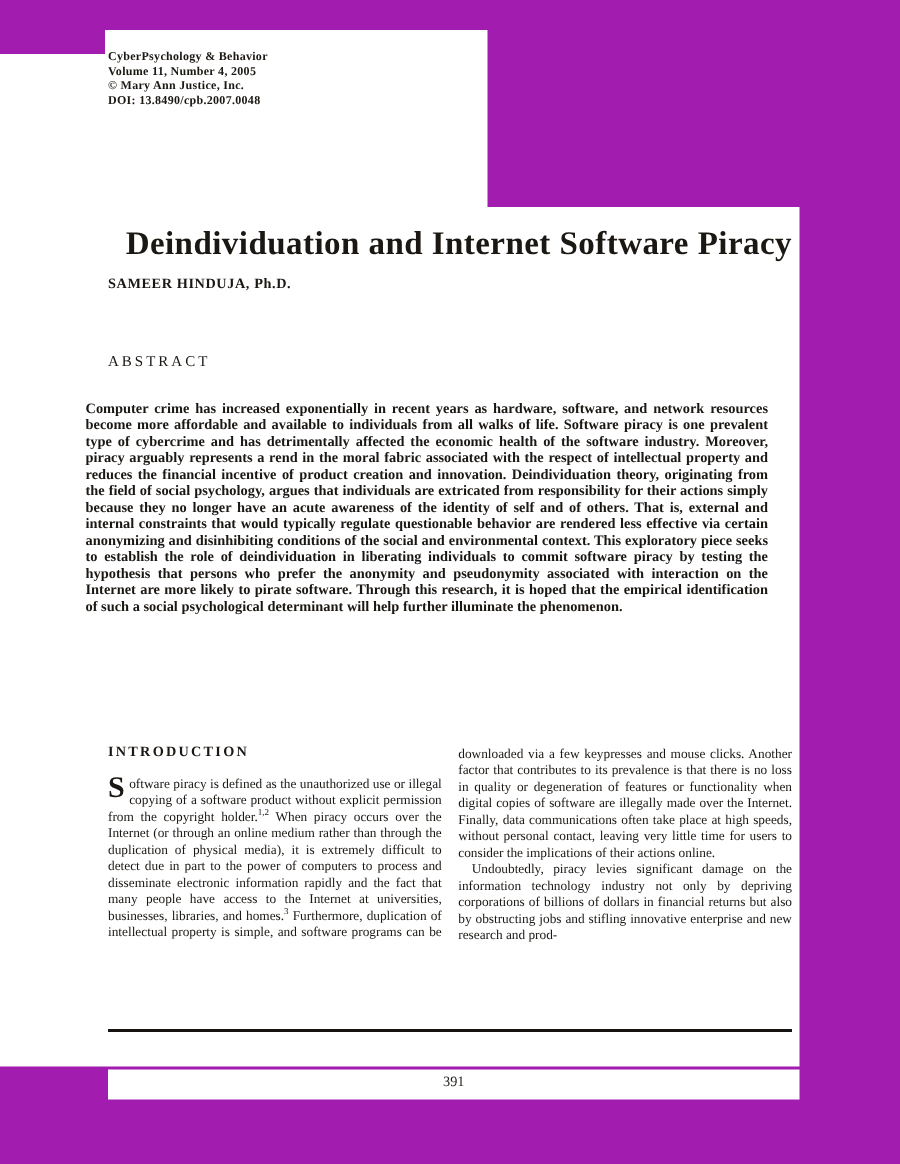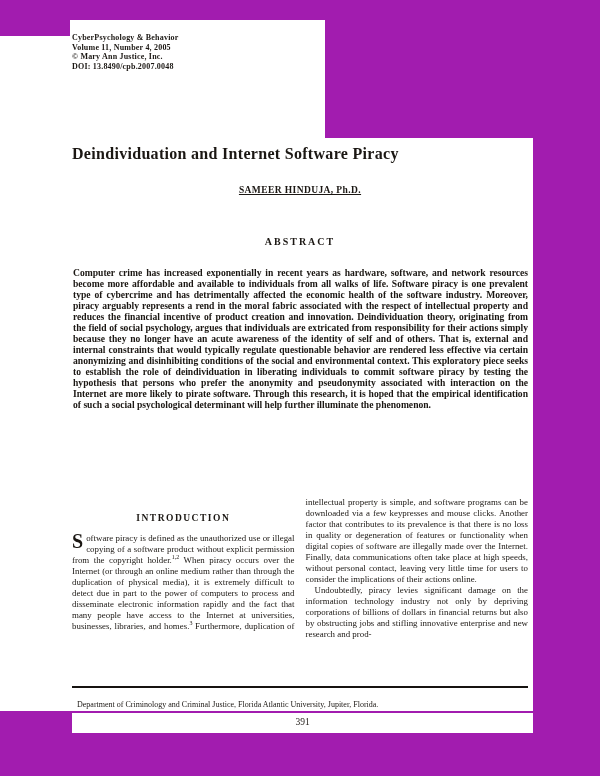--- a/index.html
+++ b/index.html
@@ -20,41 +20,41 @@
     position:absolute; left:72px; top:2px; width:461px; height:20px;
     background:#ffffff; text-align:center; font-size:9.5px;
     padding-top:4px; box-sizing:border-box; color:#241f1b;
   }
   .journal-header {
     position:absolute; left:72px; top:33px;
     font-size:8px; line-height:9.5px; font-weight:700; letter-spacing:0.2px;font-family:Liberation Serif, serif;
   }
   .paper-title {
     position:absolute; left:72px; top:134px; width:456px;
-    text-align:left; font-size:16px; font-weight:700; letter-spacing:0.3px;
+    text-align:right; font-size:22px; font-weight:700; letter-spacing:0.3px;
   }
   .byline {
     position:absolute; left:72px; top:185px; width:456px;
-    text-align:center; font-size:9.5px; font-weight:700; letter-spacing:0.4px;text-decoration:underline;
+    text-align:left; font-size:9.5px; font-weight:700; letter-spacing:0.4px;
   }
   .abs-heading {
     position:absolute; left:72px; top:236px; width:456px;
-    text-align:center; font-size:10px; font-weight:700; letter-spacing:2px;
+    font-size:10px; font-weight:400; letter-spacing:2px;
   }
   .abstract {
-    position:absolute; left:73px; top:257px; width:455px;
+    position:absolute; left:57px; top:257px; width:455px;
     font-size:9.6px; line-height:11px; font-weight:700; text-align:justify;
   }
   .columns {
     position:absolute; left:72px; top:497px; width:456px; height:172px;
     column-count:2; column-gap:11px; overflow:hidden;
     font-size:8.9px; line-height:11px; text-align:justify;
   }
   .columns h3 {
-    margin:16px 0 9px 0; text-align:center;
+    margin:0 0 9px 0; 
     font-size:9.5px; font-weight:700; letter-spacing:1.5px;
   }
   .columns p { margin:0; }
   .columns p.indent { text-indent:9px; }
   .dropcap {
     float:left; font-size:20px; line-height:17px; font-weight:700;
     padding-right:3px;
   }
   sup.ref { font-size:6px; vertical-align:super; line-height:0; }
   .fn-rule {
@@ -96,15 +96,14 @@
 
   <section class="columns">
     <h3>INTRODUCTION</h3>
     <p>
       <span class="dropcap">S</span><span>oftware piracy is defined as the unauthorized use or illegal copying of a software product without explicit permission from the copyright holder.</span><sup class="ref">1,2</sup><span> When piracy occurs over the Internet (or through an online medium rather than through the duplication of physical media), it is extremely difficult to detect due in part to the power of computers to process and disseminate electronic information rapidly and the fact that many people have access to the Internet at universities, businesses, libraries, and homes.</span><sup class="ref">3</sup><span> Furthermore, duplication of intellectual property is simple, and software programs can be downloaded via a few keypresses and mouse clicks. Another factor that contributes to its prevalence is that there is no loss in quality or degeneration of features or functionality when digital copies of software are illegally made over the Internet. Finally, data communications often take place at high speeds, without personal contact, leaving very little time for users to consider the implications of their actions online.</span>
     </p>
     <p class="indent">Undoubtedly, piracy levies significant damage on the information technology industry not only by depriving corporations of billions of dollars in financial returns but also by obstructing jobs and stifling innovative enterprise and new research and prod-</p>
   </section>
 
   <div class="fn-rule"></div>
-  <p class="footnote">Department of Criminology and Criminal Justice, Florida Atlantic University, Jupiter, Florida.</p>
 
 </div>
 
 </body></html>

